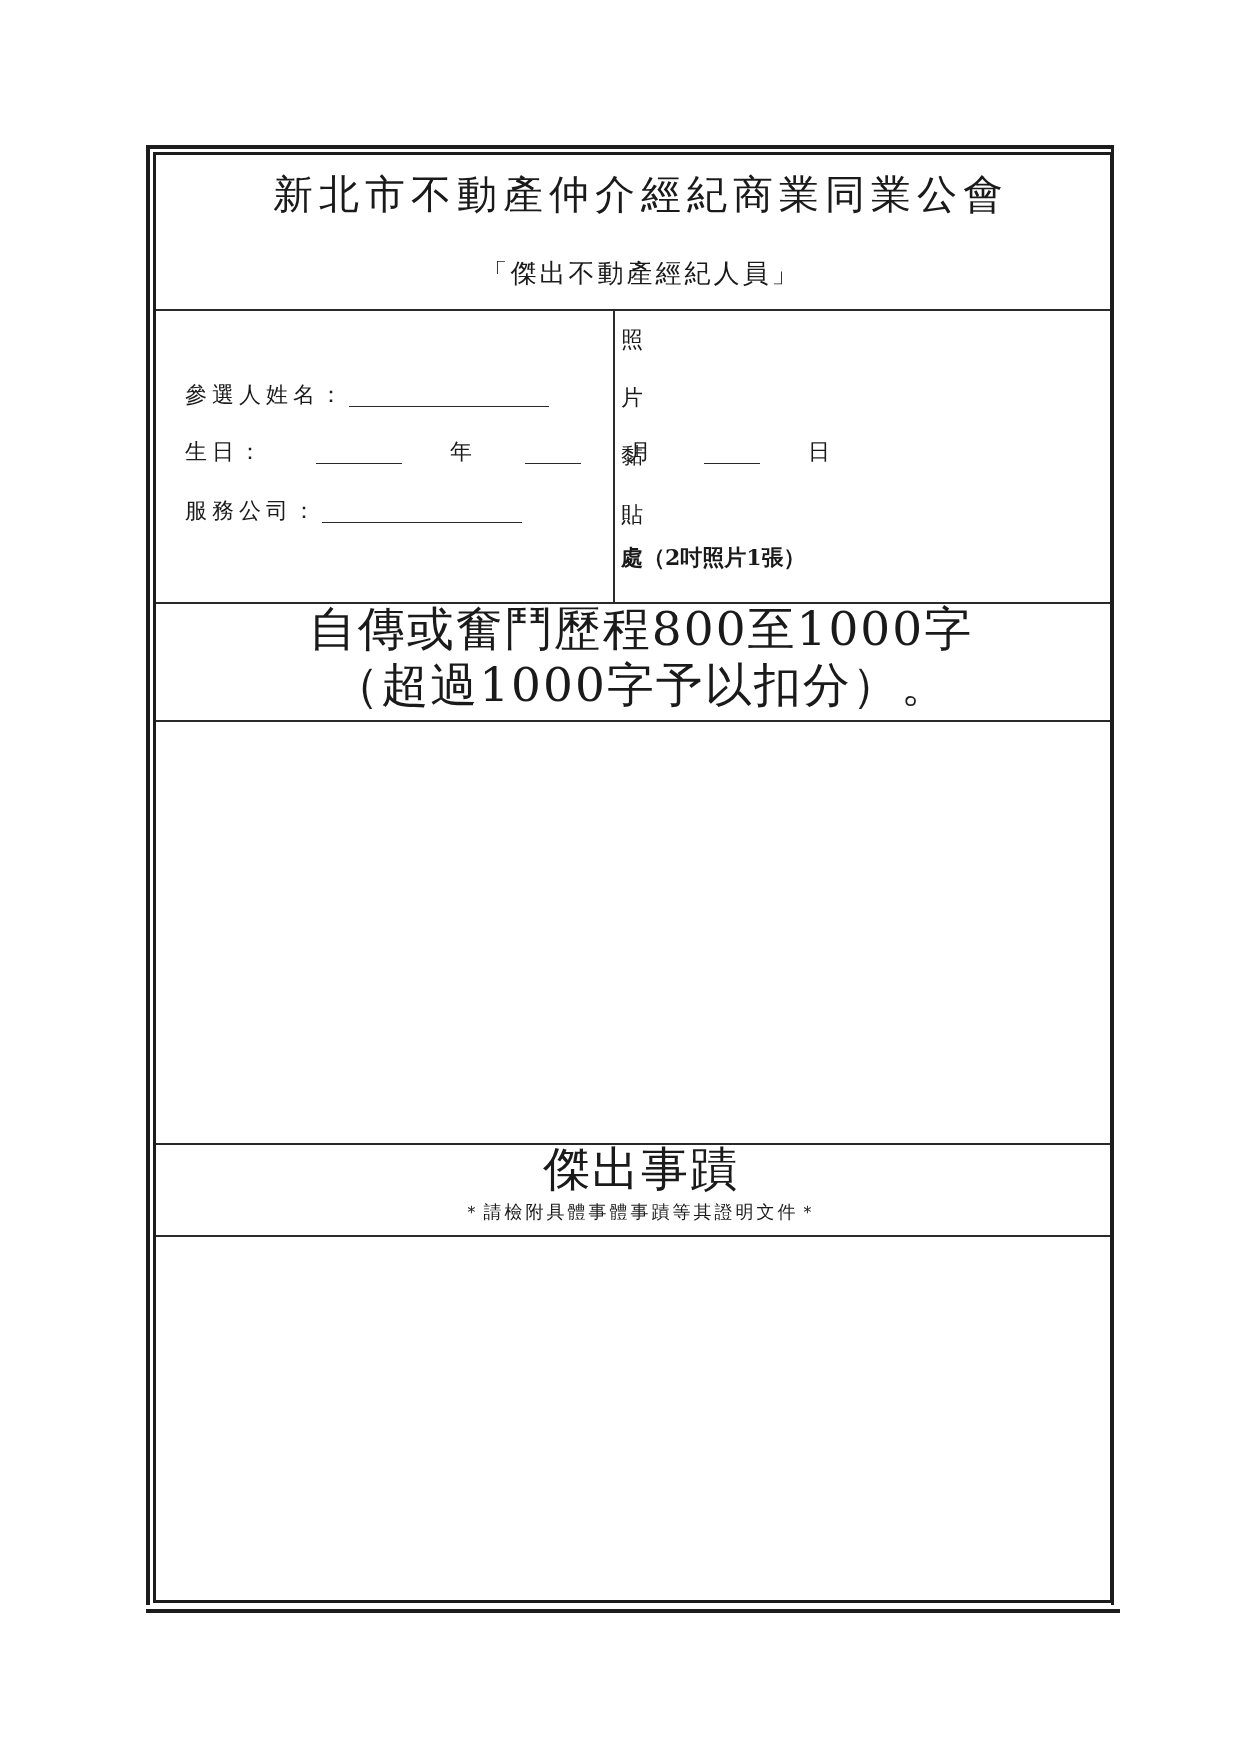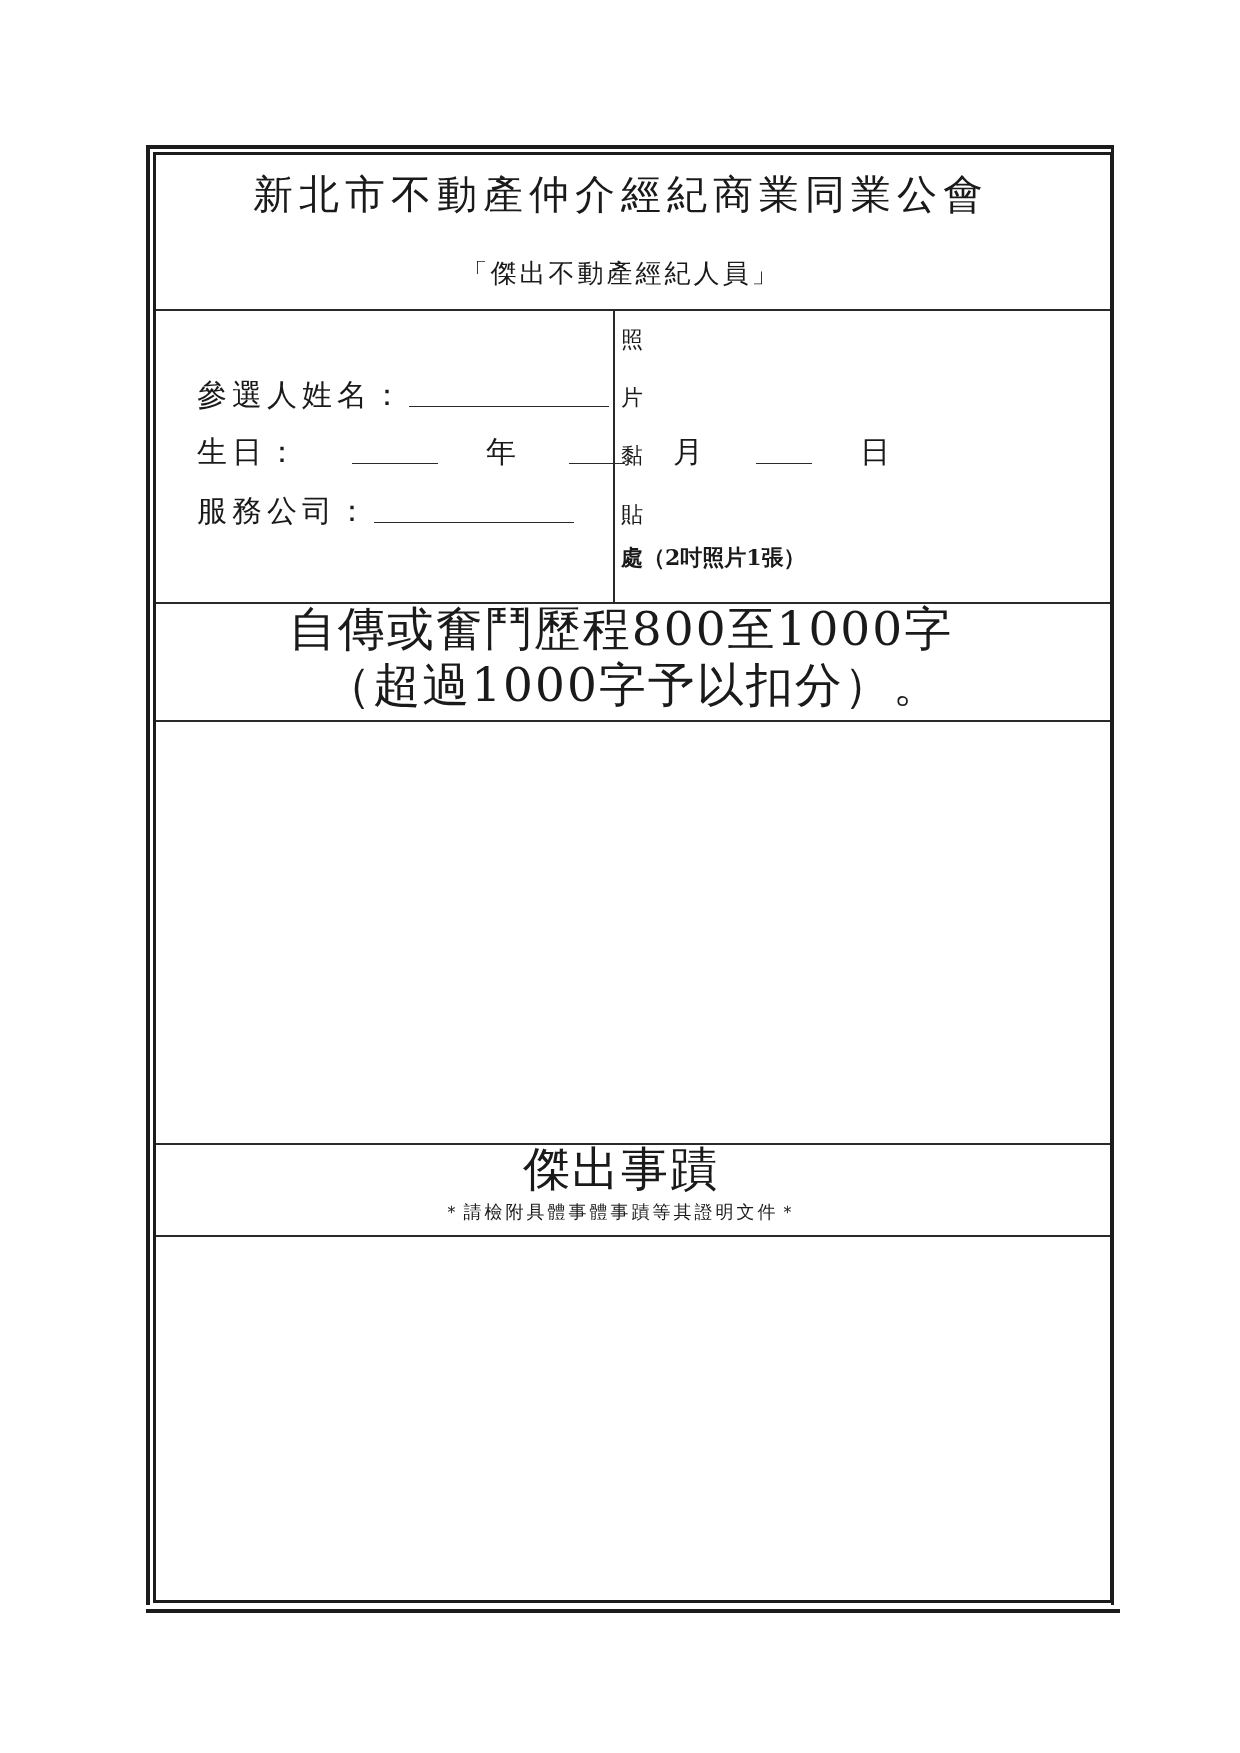--- a/index.html
+++ b/index.html
@@ -54,47 +54,46 @@
     .vline {
       position: absolute;
       left: 613px;
       top: 311px;
       width: 2px;
       height: 292px;
       background: #2a2a2a;
     }
     .center-text {
       position: absolute;
-      left: 144px;
+      left: 164px;
       width: 954px;
       text-align: center;
       white-space: nowrap;
     }
     .title {
       top: 168px;
       font-size: 40px;
       letter-spacing: 6px;
       line-height: 52px;
     }
     .subtitle {
       top: 258px;
       font-size: 26px;
       letter-spacing: 3px;
       line-height: 30px;
     }
     .field-row {
       position: absolute;
       left: 185px;
-      font-size: 30px;
+      font-size: 22px;
       letter-spacing: 5px;
       line-height: 30px;
       white-space: nowrap;
       display: flex;
       align-items: flex-end;
-      margin-left: 12px;
     }
     .blank {
       display: inline-block;
       border-bottom: 1.5px solid #2a2a2a;
       height: 24px;
       margin-bottom: 3px;
     }
     .field-name { top: 380px; }
     .field-birthday { top: 437px; gap: 48px; }
     .field-company { top: 496px; }
@@ -162,21 +161,21 @@
 <div style="position:absolute; left:615px; top:311px; width:495px; height:292px;"></div>
 <div class="photo-char" style="top:325px;">照</div>
 <div class="photo-char" style="top:383px;">片</div>
 <div class="photo-char" style="top:441px;">黏</div>
 <div class="photo-char" style="top:500px;">貼</div>
 <div class="photo-char" style="top:542px;font-weight:bold;">處（2吋照片1張）</div>
 
 <div class="hline" style="top:602px;"></div>
 
 <div class="center-text section-heading" style="top:606px;">自傳或奮鬥歷程800至1000字</div>
-<div class="center-text section-heading" style="top:662px;margin-left:12px;">（超過1000字予以扣分）。</div>
+<div class="center-text section-heading" style="top:662px;">（超過1000字予以扣分）。</div>
 
 <div class="hline" style="top:720px;"></div>
 
 <textarea class="write-area" style="top: 724px; height: 416px;"></textarea>
 
 <div class="hline" style="top:1143px;"></div>
 
 <div class="center-text section-heading" style="top:1146px;font-family:Liberation Serif, serif;">傑出事蹟</div>
 <div class="center-text section-note" style="top:1198px;">＊請檢附具體事體事蹟等其證明文件＊</div>
 

